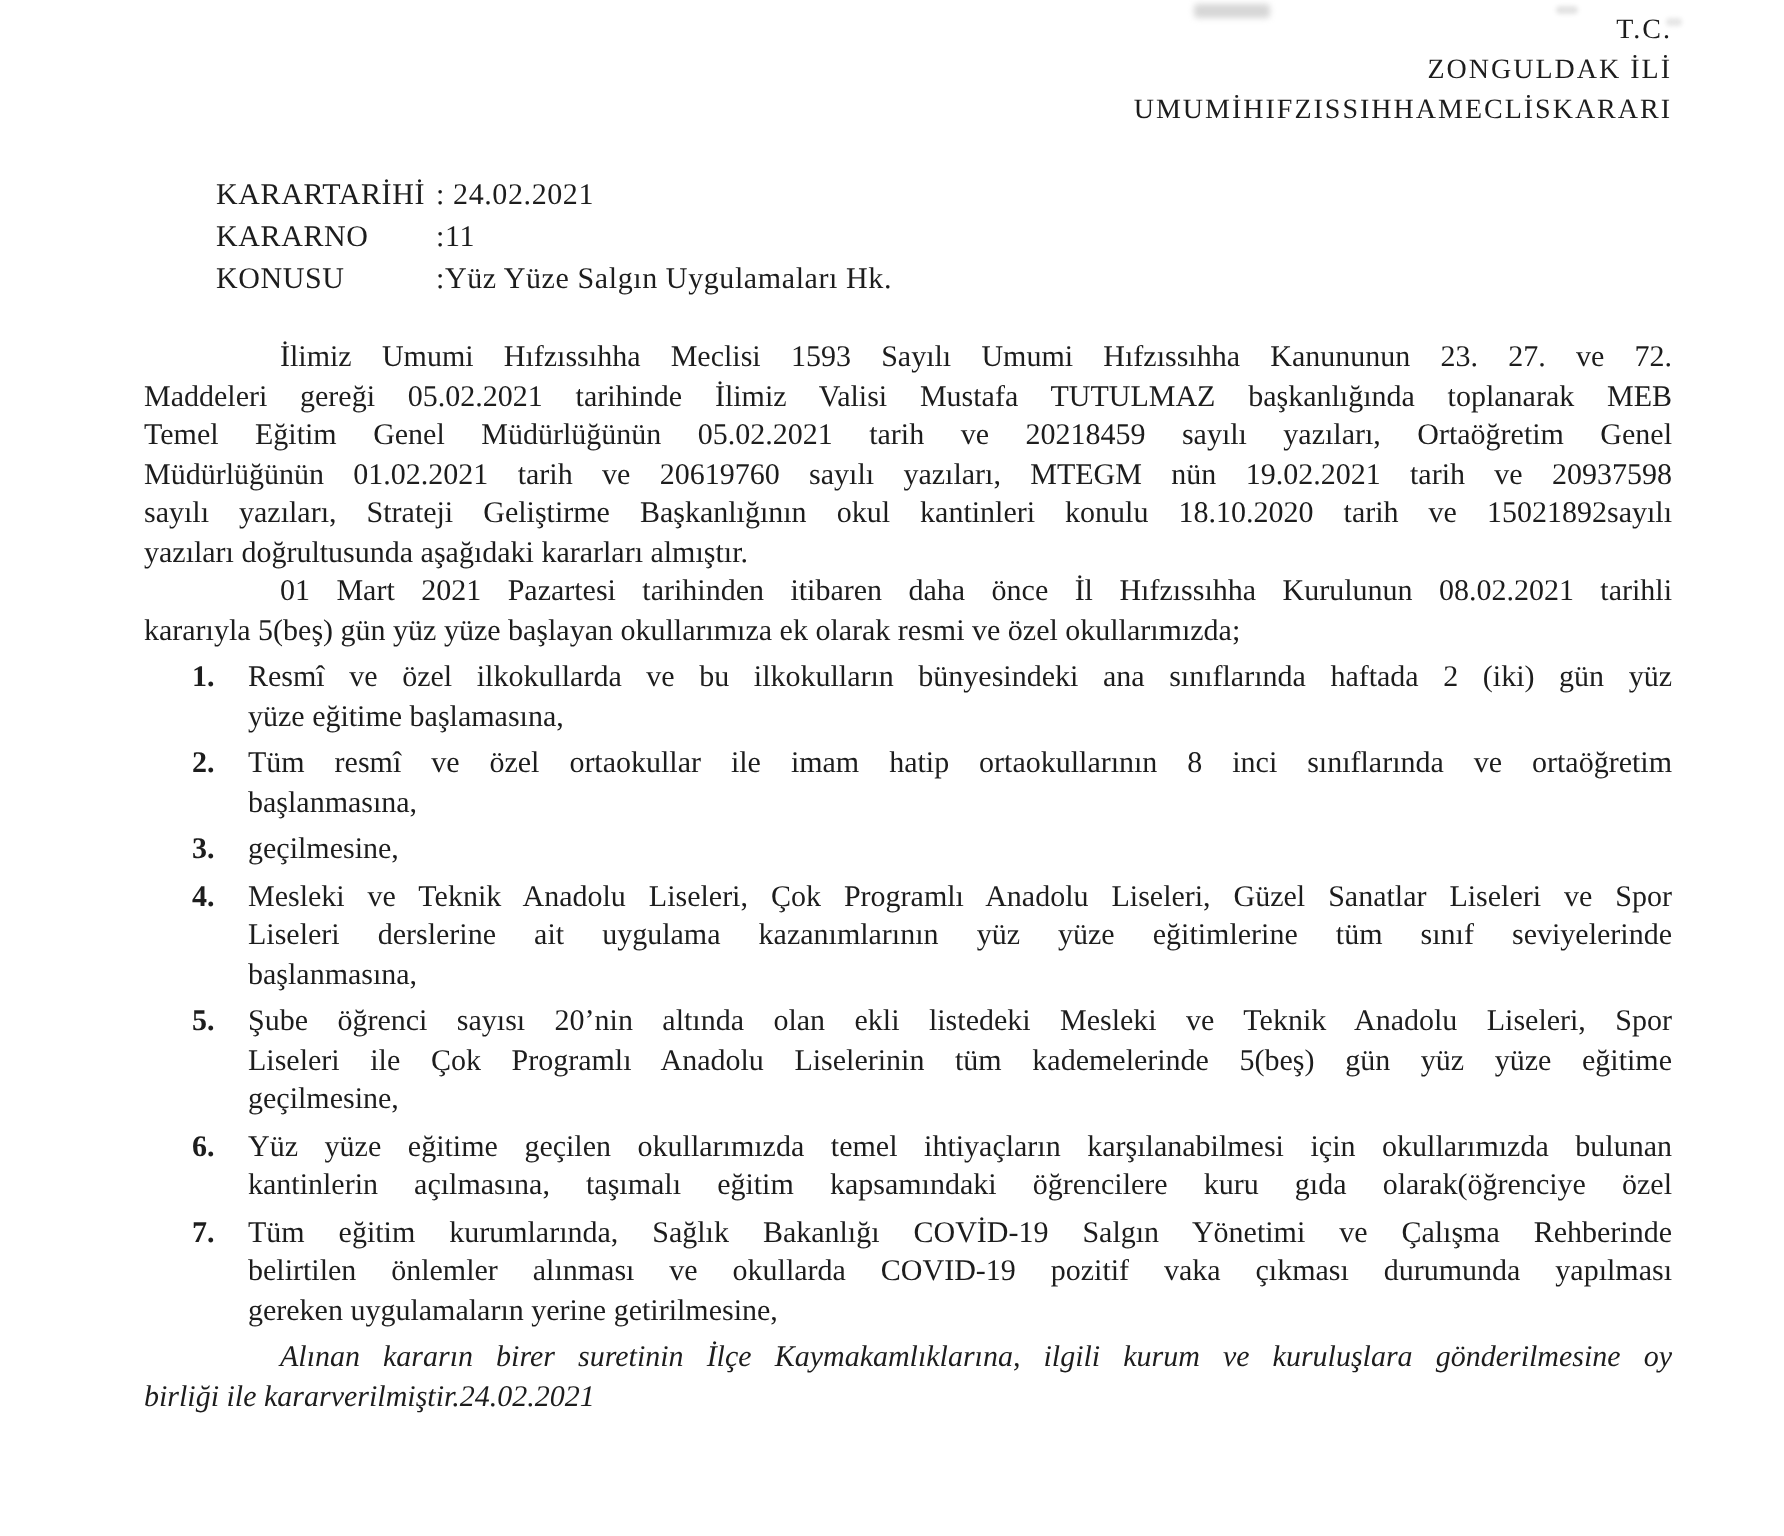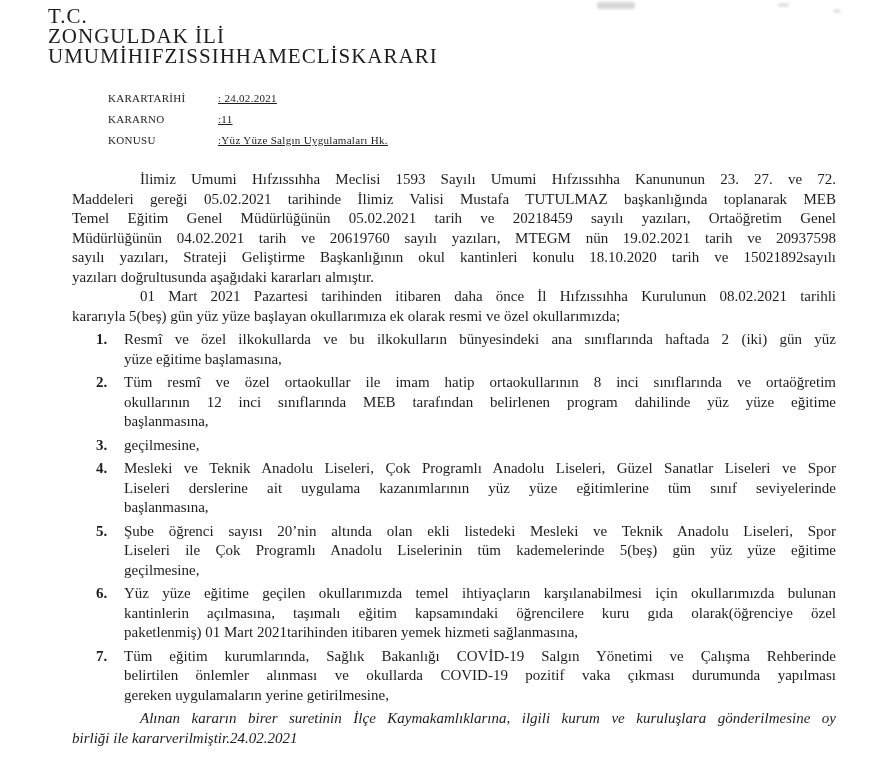--- a/index.html
+++ b/index.html
@@ -14,24 +14,24 @@
     overflow: hidden;
     box-sizing: border-box;
     padding: 6px 56px 0 48px;
   }
   
   .artifact { position: absolute; border-radius: 2px; }
   .a1 { left: 597px; top: 2px; width: 38px; height: 7px; background: #d6d6d6; filter: blur(1.5px); }
   .a2 { left: 778px; top: 3px; width: 11px; height: 4px; background: #e3e3e3; filter: blur(1px); }
   .a3 { left: 833px; top: 9px; width: 8px; height: 4px; background: #e6e6e6; filter: blur(1px); }
 
-  .doc-header { text-align: left; font-size: 21px; line-height: 20px; letter-spacing: 1px; }
+  .doc-header { text-align: right; font-size: 14px; line-height: 20px; letter-spacing: 1px; }
   .doc-header .hline { white-space: nowrap; }
 
-  .meta { margin-top: 22px; margin-left: 60px; font-size: 11px; line-height: 21px; letter-spacing: 0.3px; text-decoration: underline; }
+  .meta { margin-top: 22px; margin-left: 60px; font-size: 15px; line-height: 21px; letter-spacing: 0.3px; }
   .meta-label { display: inline-block; width: 110px; }
   .meta-value { }
 
   .body { margin-top: 19px; font-size: 15px; line-height: 19.5px; margin-left: 24px; }
   .ln { text-align: justify; text-align-last: justify; }
   .ln.last { text-align-last: left; }
   .ln.ind { padding-left: 68px; }
 
   .item { position: relative; padding-left: 52px; margin-top: 4px; }
   .num { position: absolute; left: 24px; top: 0; font-weight: bold; }
@@ -63,40 +63,39 @@
       <span class="meta-label">KONUSU</span><span class="meta-value">:Yüz Yüze Salgın Uygulamaları Hk.</span>
     </div>
   </section>
 
   <section class="body">
 
     <div class="para">
       <div class="ln ind">İlimiz Umumi Hıfzıssıhha Meclisi 1593 Sayılı Umumi Hıfzıssıhha Kanununun 23. 27. ve 72.</div>
       <div class="ln">Maddeleri gereği 05.02.2021 tarihinde İlimiz Valisi Mustafa TUTULMAZ başkanlığında toplanarak MEB</div>
       <div class="ln">Temel Eğitim Genel Müdürlüğünün 05.02.2021 tarih ve 20218459 sayılı yazıları, Ortaöğretim Genel</div>
-      <div class="ln">Müdürlüğünün 04.02.2021 tarih ve 20619760 sayılı yazıları, MTEGM nün 19.02.2021 tarih ve 20937598</div>
+      <div class="ln">Müdürlüğünün 01.02.2021 tarih ve 20619760 sayılı yazıları, MTEGM nün 19.02.2021 tarih ve 20937598</div>
       <div class="ln">sayılı yazıları, Strateji Geliştirme Başkanlığının okul kantinleri konulu 18.10.2020 tarih ve 15021892sayılı</div>
       <div class="ln last">yazıları doğrultusunda aşağıdaki kararları almıştır.</div>
     </div>
 
     <div class="para">
       <div class="ln ind">01 Mart 2021 Pazartesi tarihinden itibaren daha önce İl Hıfzıssıhha Kurulunun 08.02.2021 tarihli</div>
       <div class="ln last">kararıyla 5(beş) gün yüz yüze başlayan okullarımıza ek olarak resmi ve özel okullarımızda;</div>
     </div>
 
     <div class="item">
       <span class="num">1.</span>
       <div class="ln">Resmî ve özel ilkokullarda ve bu ilkokulların bünyesindeki ana sınıflarında haftada 2 (iki) gün yüz</div>
       <div class="ln last">yüze eğitime başlamasına,</div>
     </div>
 
     <div class="item">
       <span class="num">2.</span>
       <div class="ln">Tüm resmî ve özel ortaokullar ile imam hatip ortaokullarının 8 inci sınıflarında ve ortaöğretim</div>
-      <div class="ln">okullarının 12 inci sınıflarında MEB tarafından belirlenen program dahilinde yüz yüze eğitime</div>
       <div class="ln last">başlanmasına,</div>
     </div>
 
     <div class="item">
       <span class="num">3.</span>
       <div class="ln last">geçilmesine,</div>
     </div>
 
     <div class="item">
       <span class="num">4.</span>
@@ -109,21 +108,20 @@
       <span class="num">5.</span>
       <div class="ln">Şube öğrenci sayısı 20’nin altında olan ekli listedeki Mesleki ve Teknik Anadolu Liseleri, Spor</div>
       <div class="ln">Liseleri ile Çok Programlı Anadolu Liselerinin tüm kademelerinde 5(beş) gün yüz yüze eğitime</div>
       <div class="ln last">geçilmesine,</div>
     </div>
 
     <div class="item">
       <span class="num">6.</span>
       <div class="ln">Yüz yüze eğitime geçilen okullarımızda temel ihtiyaçların karşılanabilmesi için okullarımızda bulunan</div>
       <div class="ln">kantinlerin açılmasına, taşımalı eğitim kapsamındaki öğrencilere kuru gıda olarak(öğrenciye özel</div>
-      <div class="ln last">paketlenmiş) 01 Mart 2021tarihinden itibaren yemek hizmeti sağlanmasına,</div>
     </div>
 
     <div class="item">
       <span class="num">7.</span>
       <div class="ln">Tüm eğitim kurumlarında, Sağlık Bakanlığı COVİD-19 Salgın Yönetimi ve Çalışma Rehberinde</div>
       <div class="ln">belirtilen önlemler alınması ve okullarda COVID-19 pozitif vaka çıkması durumunda yapılması</div>
       <div class="ln last">gereken uygulamaların yerine getirilmesine,</div>
     </div>
 
     <div class="para closing">

